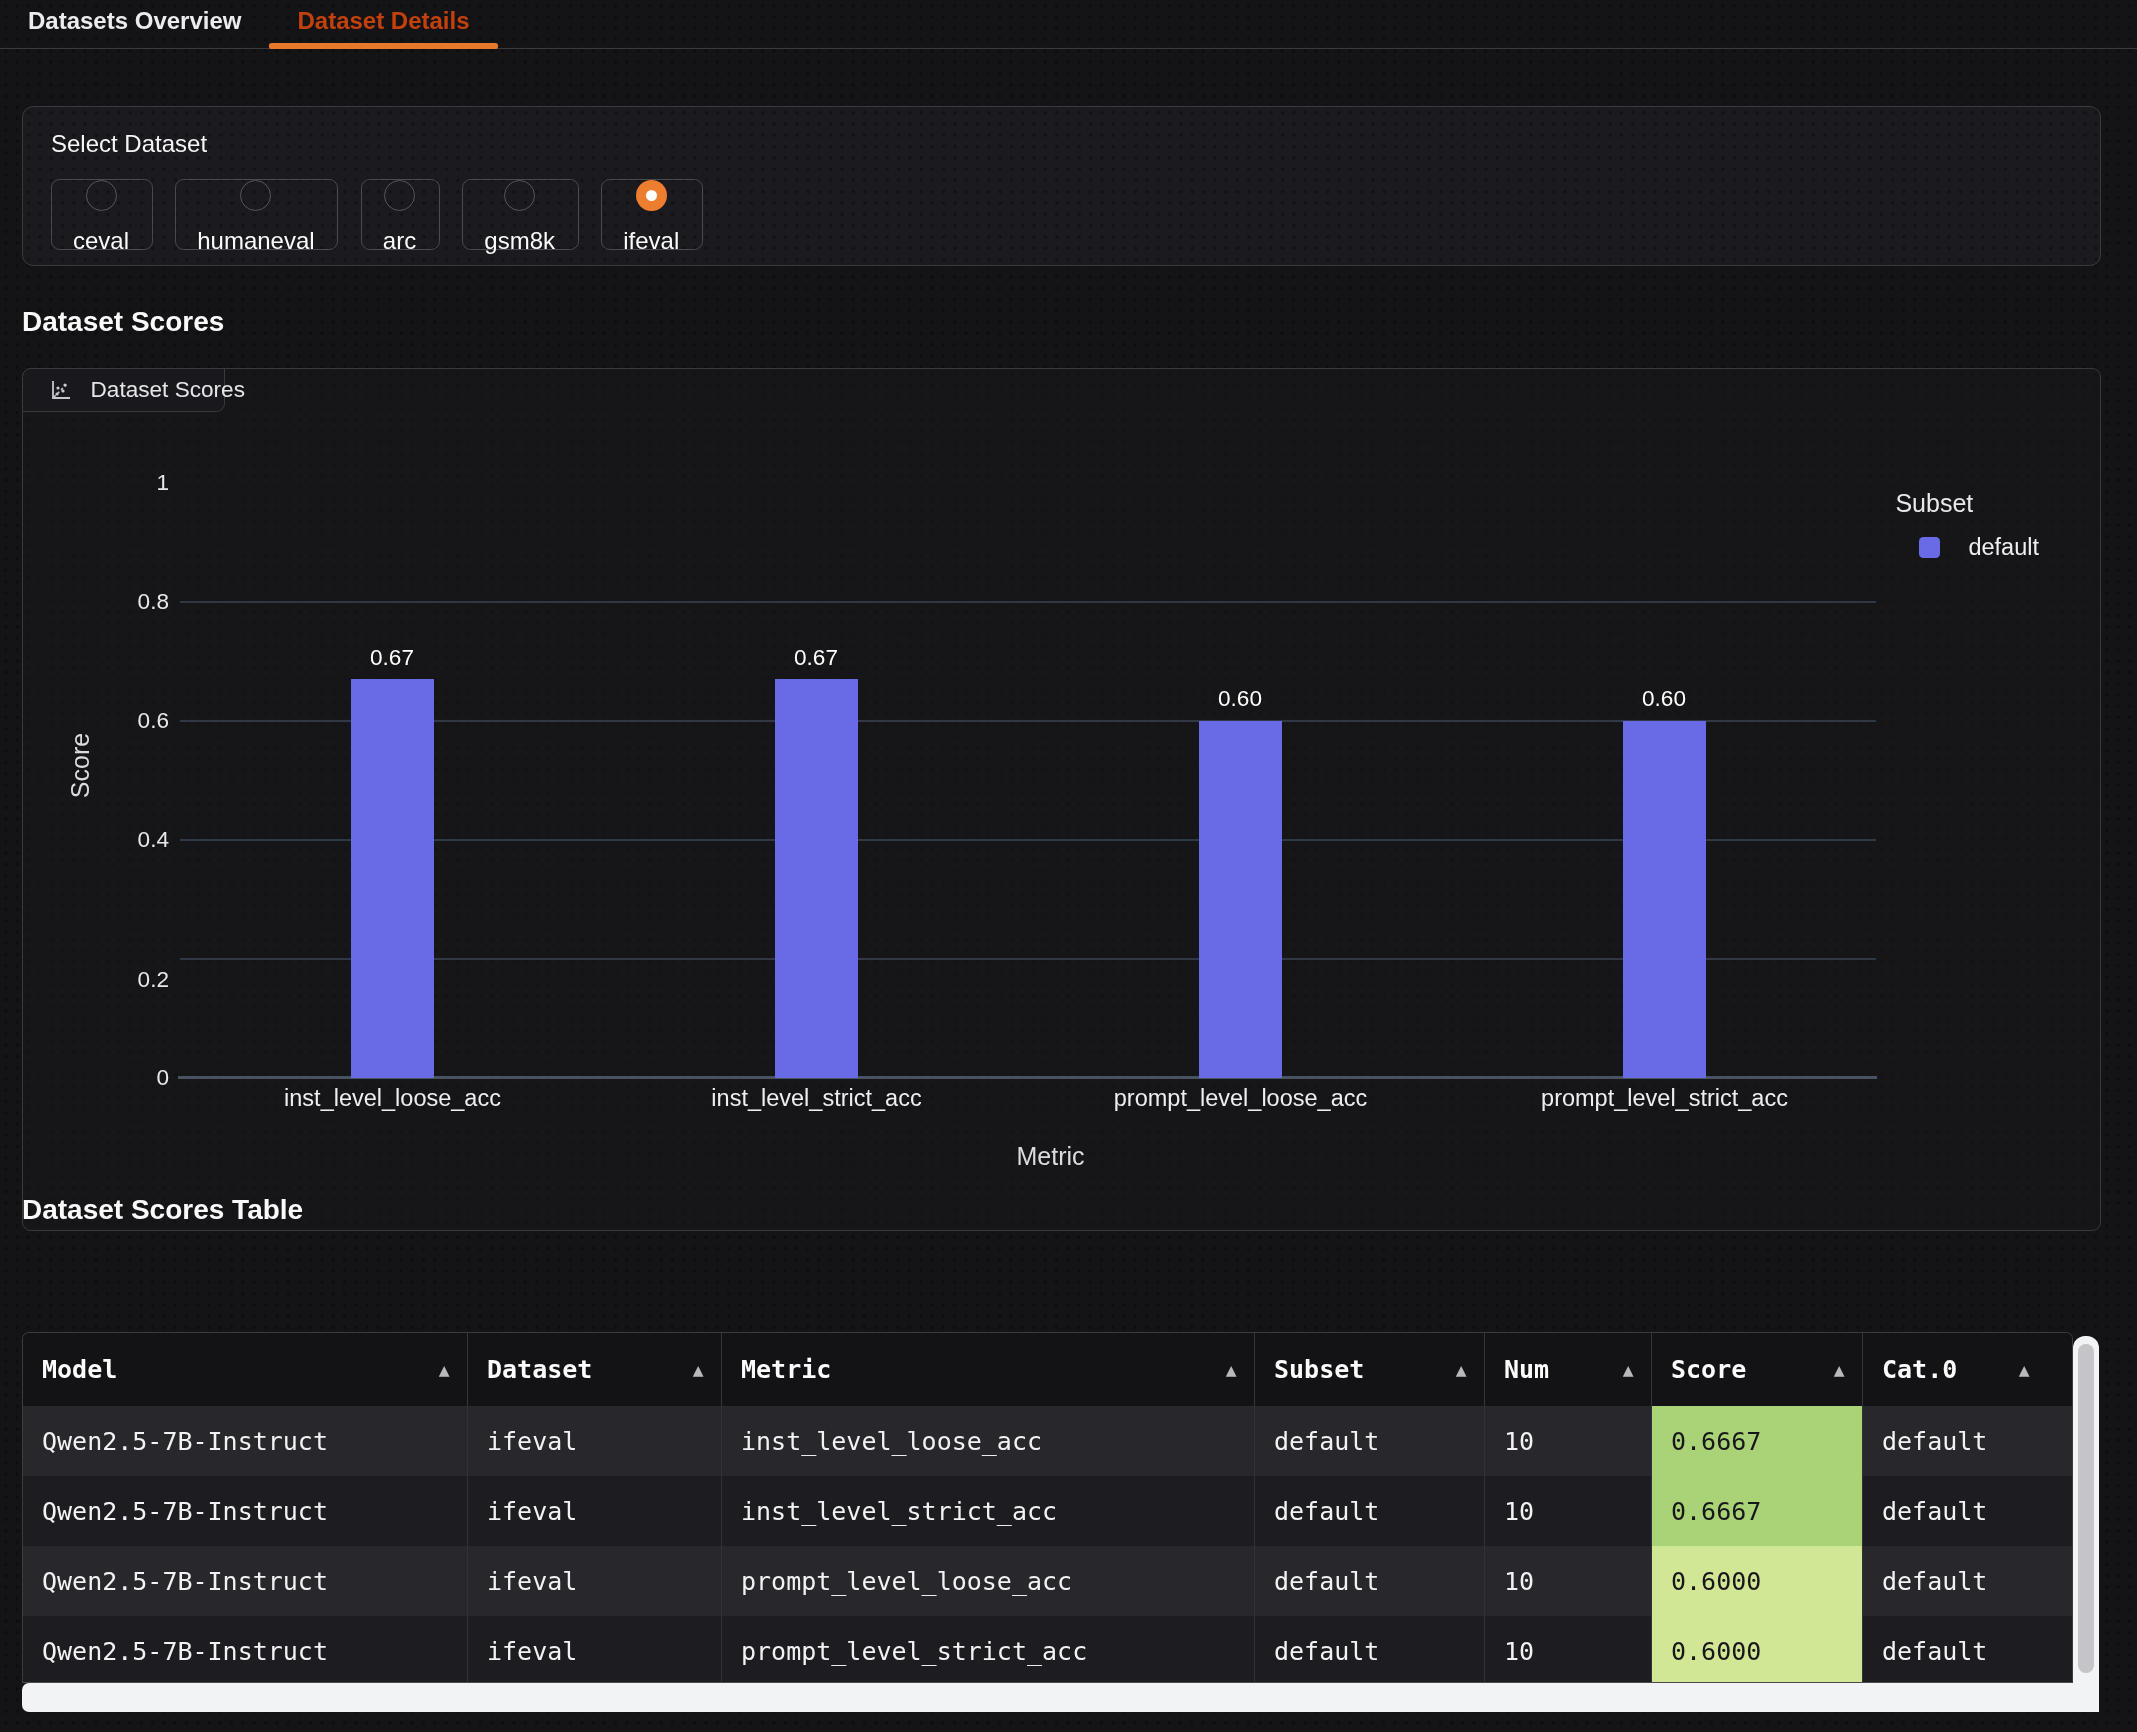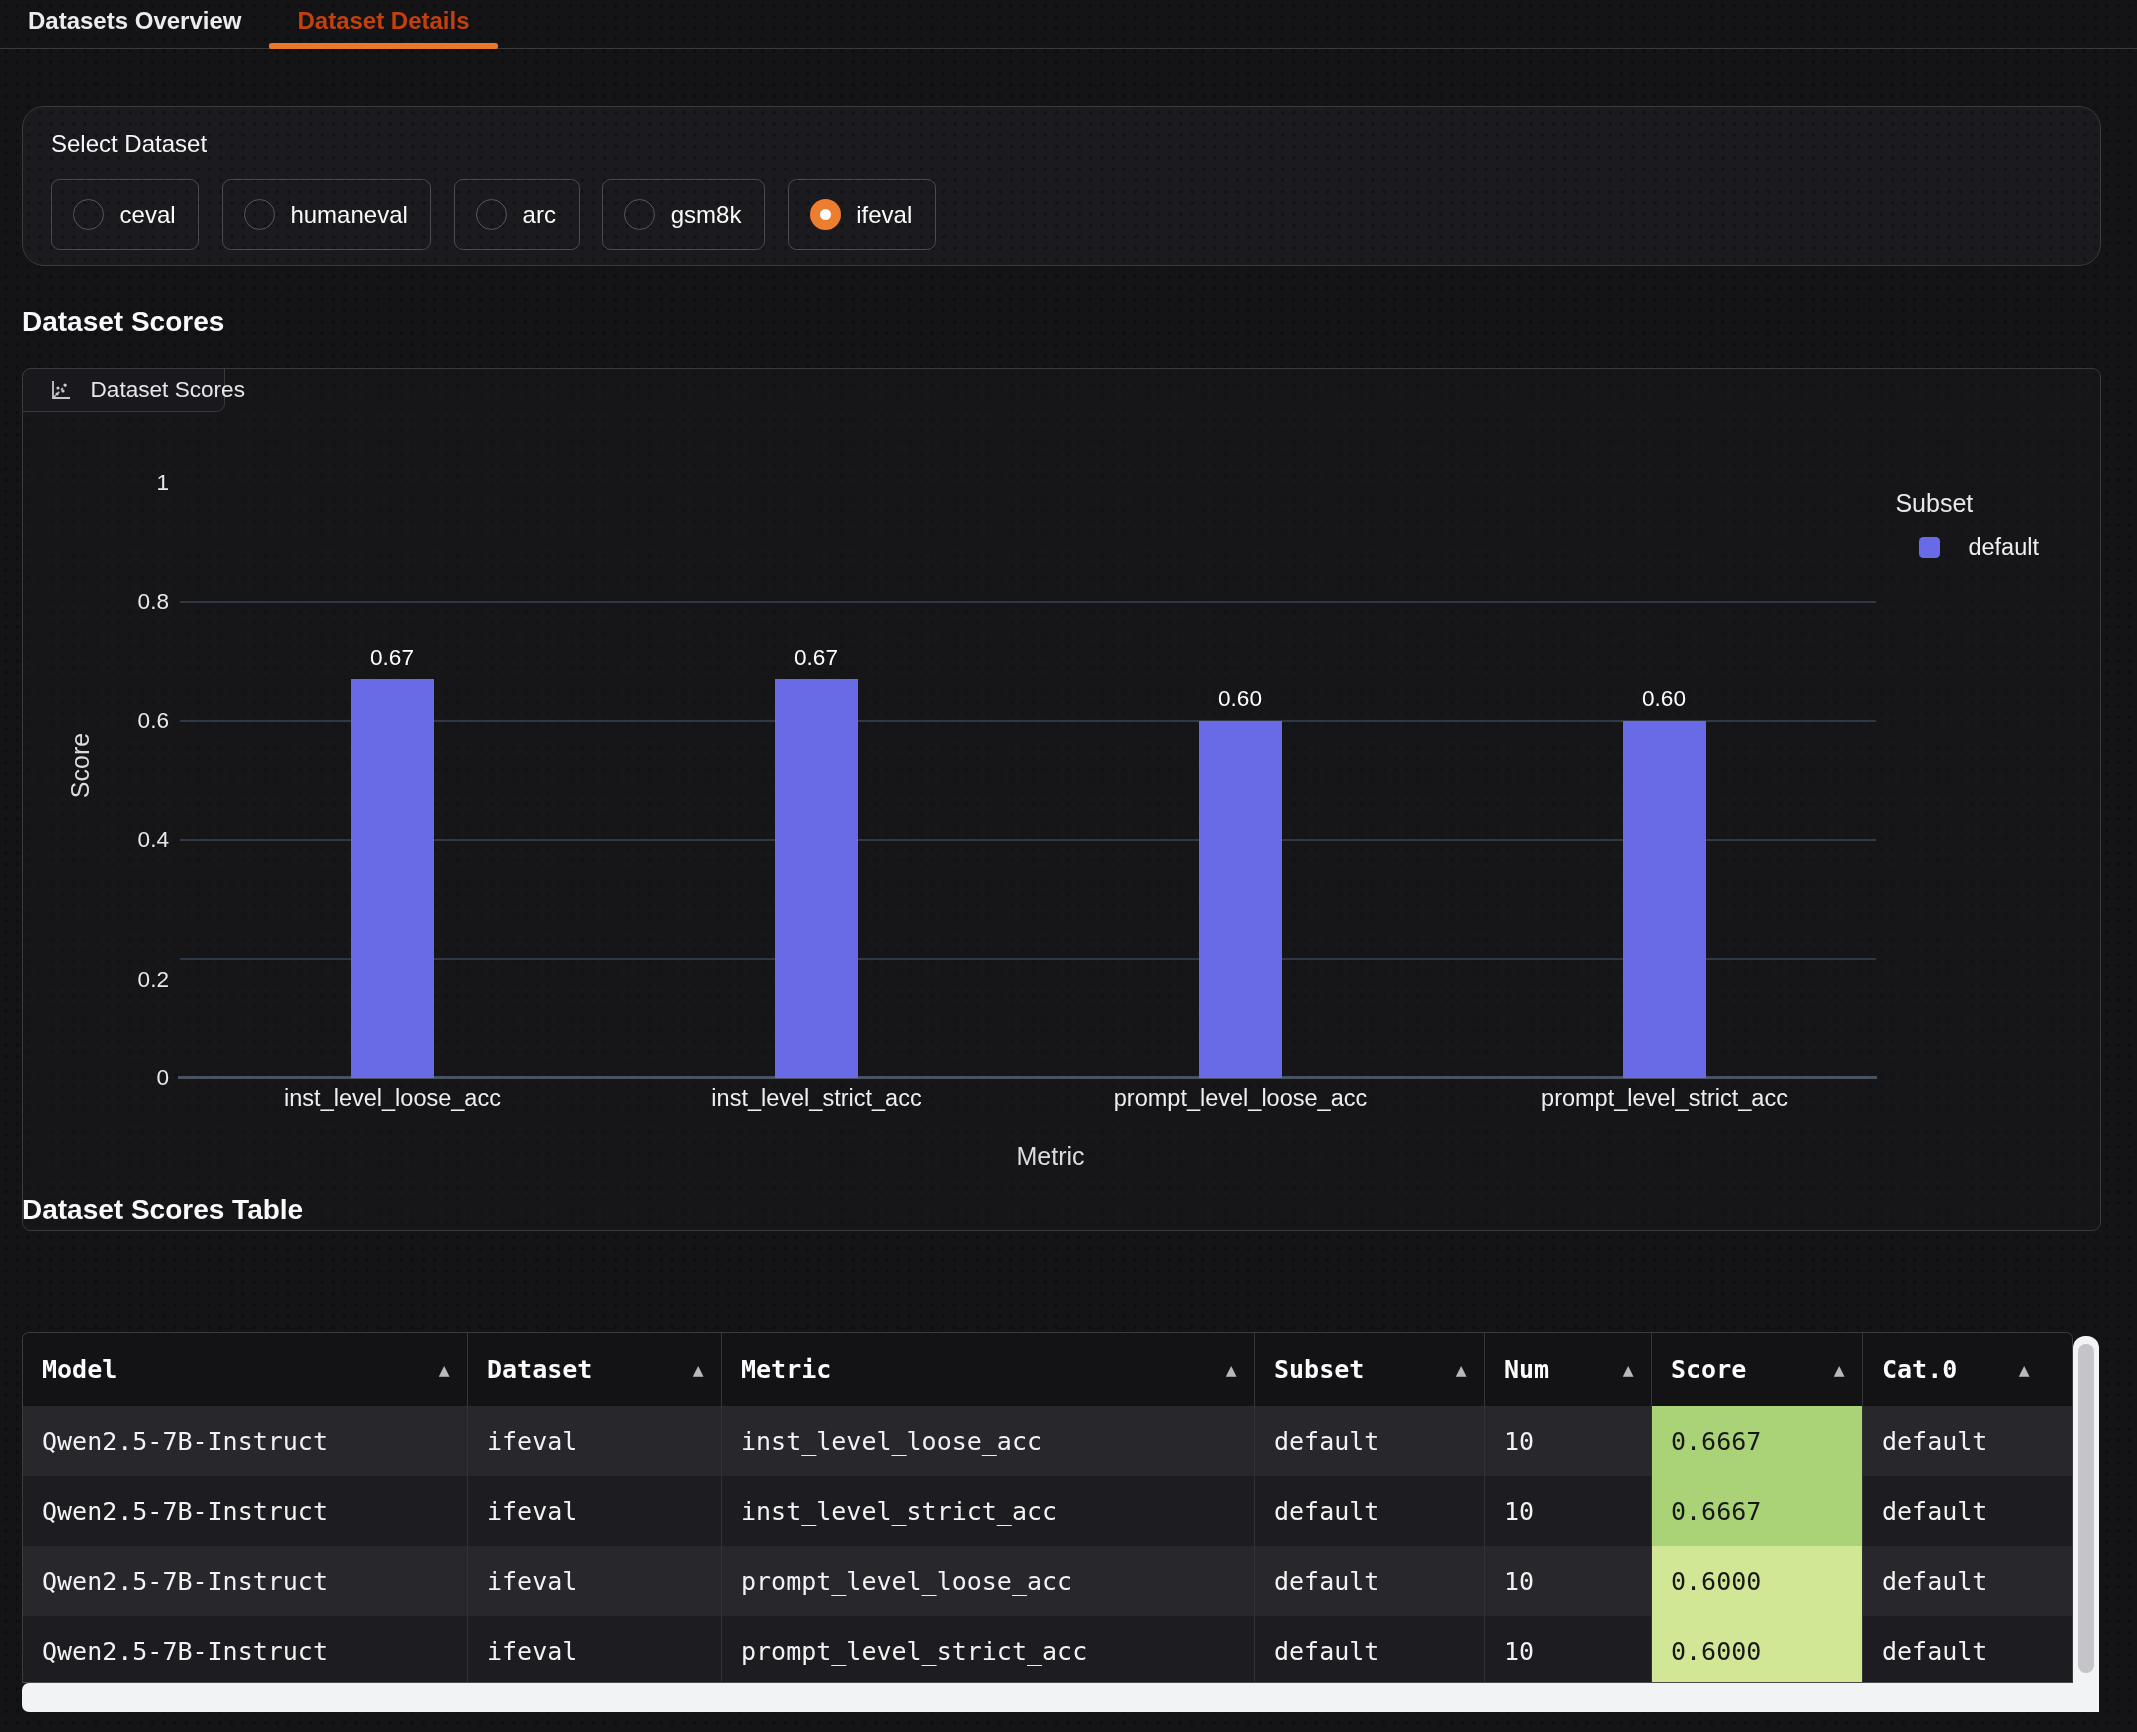--- a/index.html
+++ b/index.html
@@ -27,29 +27,29 @@
   .tab.active { color:#c2410c; }
   .tab.active::after {
     content:""; position:absolute; left:0; right:0; bottom:-1.7px;
     height:6px; background:#e8792a; border-radius:2.6px;
   }
   
   .panel {
     background-color:#1b1b1f;
     background-image:radial-gradient(#131316 1.5px, transparent 1.5px);
     background-size:11.3px 11.3px;
-    border:0.9px solid #3a3a3e; border-radius:22px;
+    border:0.9px solid #3a3a3e; border-radius:11px;
   }
   .select-panel { position:absolute; left:22px; top:106px; width:2079px; height:160px; }
   .select-label { position:absolute; left:28px; top:22.6px; font-size:24px; color:#f5f5f7; }
   .chips { position:absolute; left:28px; top:72px; height:71px; display:flex; gap:22.6px; }
   .chip {
     display:flex; align-items:center; gap:15.6px; height:71px;
     padding:0 22.6px 0 21px; border:0.9px solid #4a4a4f; border-radius:8.7px;
-    cursor:pointer; background:transparent;
+    cursor:pointer; background:transparent;flex-direction:column;
   }
   .radio {
     width:31px; height:31px; border-radius:50%;
     border:1.7px solid #55555c; background:transparent; position:relative; flex:0 0 auto;
   }
   .chip.selected .radio { border:none; background:#ed7d2f; }
   .chip.selected .radio::after {
     content:""; position:absolute; left:50%; top:50%; width:11.3px; height:11.3px;
     margin:-5.6px 0 0 -5.6px; border-radius:50%; background:#ffffff;
   }

